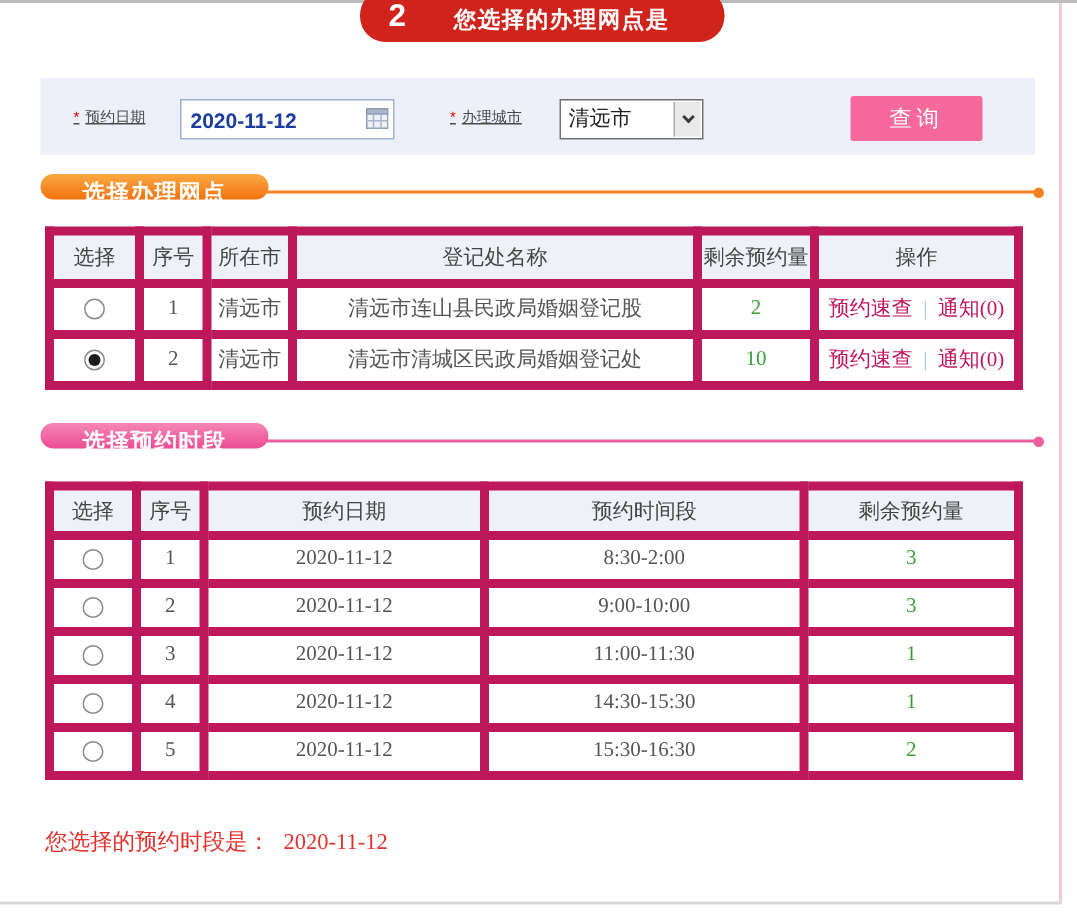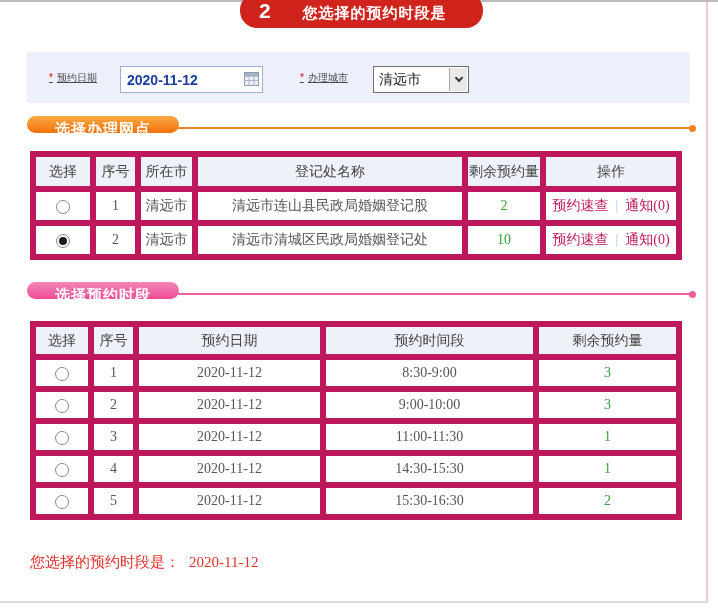--- a/index.html
+++ b/index.html
@@ -99,21 +99,21 @@
 </head>
 <body>
 
 <div class="page">
   <div class="top-line"></div>
   <div class="right-line"></div>
   <div class="bottom-line"></div>
 
   <div class="banner">
     <span class="banner-num">2</span>
-    <span class="banner-title">您选择的预约时段是</span>
+    <span class="banner-title">您选择的办理网点是</span>
   </div>
 
   <div class="filter-bar">
     <div class="f-label f-label1"><span class="req">*</span><span>预约日期</span></div>
     <div class="date-wrap">
       <input class="date-input" type="text" value="2020-11-12" style="">
       <svg class="cal-icon" viewBox="0 0 15 14">
         <rect x="0.5" y="0.5" width="14" height="13" fill="#eef1f6" stroke="#8f9bb3"></rect>
         <rect x="0.5" y="0.5" width="14" height="3.5" fill="#aab6cc" stroke="#8f9bb3"></rect>
         <line x1="5" y1="4" x2="5" y2="14" stroke="#aab6cc"></line>
@@ -121,20 +121,21 @@
         <line x1="0" y1="8.5" x2="15" y2="8.5" stroke="#aab6cc"></line>
       </svg>
     </div>
     <div class="f-label f-label2"><span class="req">*</span><span>办理城市</span></div>
     <div class="select-box">
       <span class="select-value">清远市</span>
       <span class="select-arrow">
           <span class="chev"></span>
         </span>
     </div>
+    <button class="query-btn">查询</button>
   </div>
 
   <div class="sec sec-site">
     <div class="pill pill-orange">选择办理网点</div>
     <div class="sec-line line-orange"></div>
     <div class="sec-dot dot-orange"></div>
   </div>
 
   <div class="tbl-wrap tbl-site">
     <table>
@@ -204,21 +205,21 @@
           <th>预约日期</th>
           <th>预约时间段</th>
           <th>剩余预约量</th>
         </tr>
       </thead>
       <tbody id="time-rows">
   <tr>
     <td><input type="radio" name="time" style=""></td>
     <td>1</td>
     <td>2020-11-12</td>
-    <td>8:30-9:00</td>
+    <td>8:30-2:00</td>
     <td class="qty">3</td>
   </tr>
 
   <tr>
     <td><input type="radio" name="time" style=""></td>
     <td>2</td>
     <td>2020-11-12</td>
     <td>9:00-10:00</td>
     <td class="qty">3</td>
   </tr>

